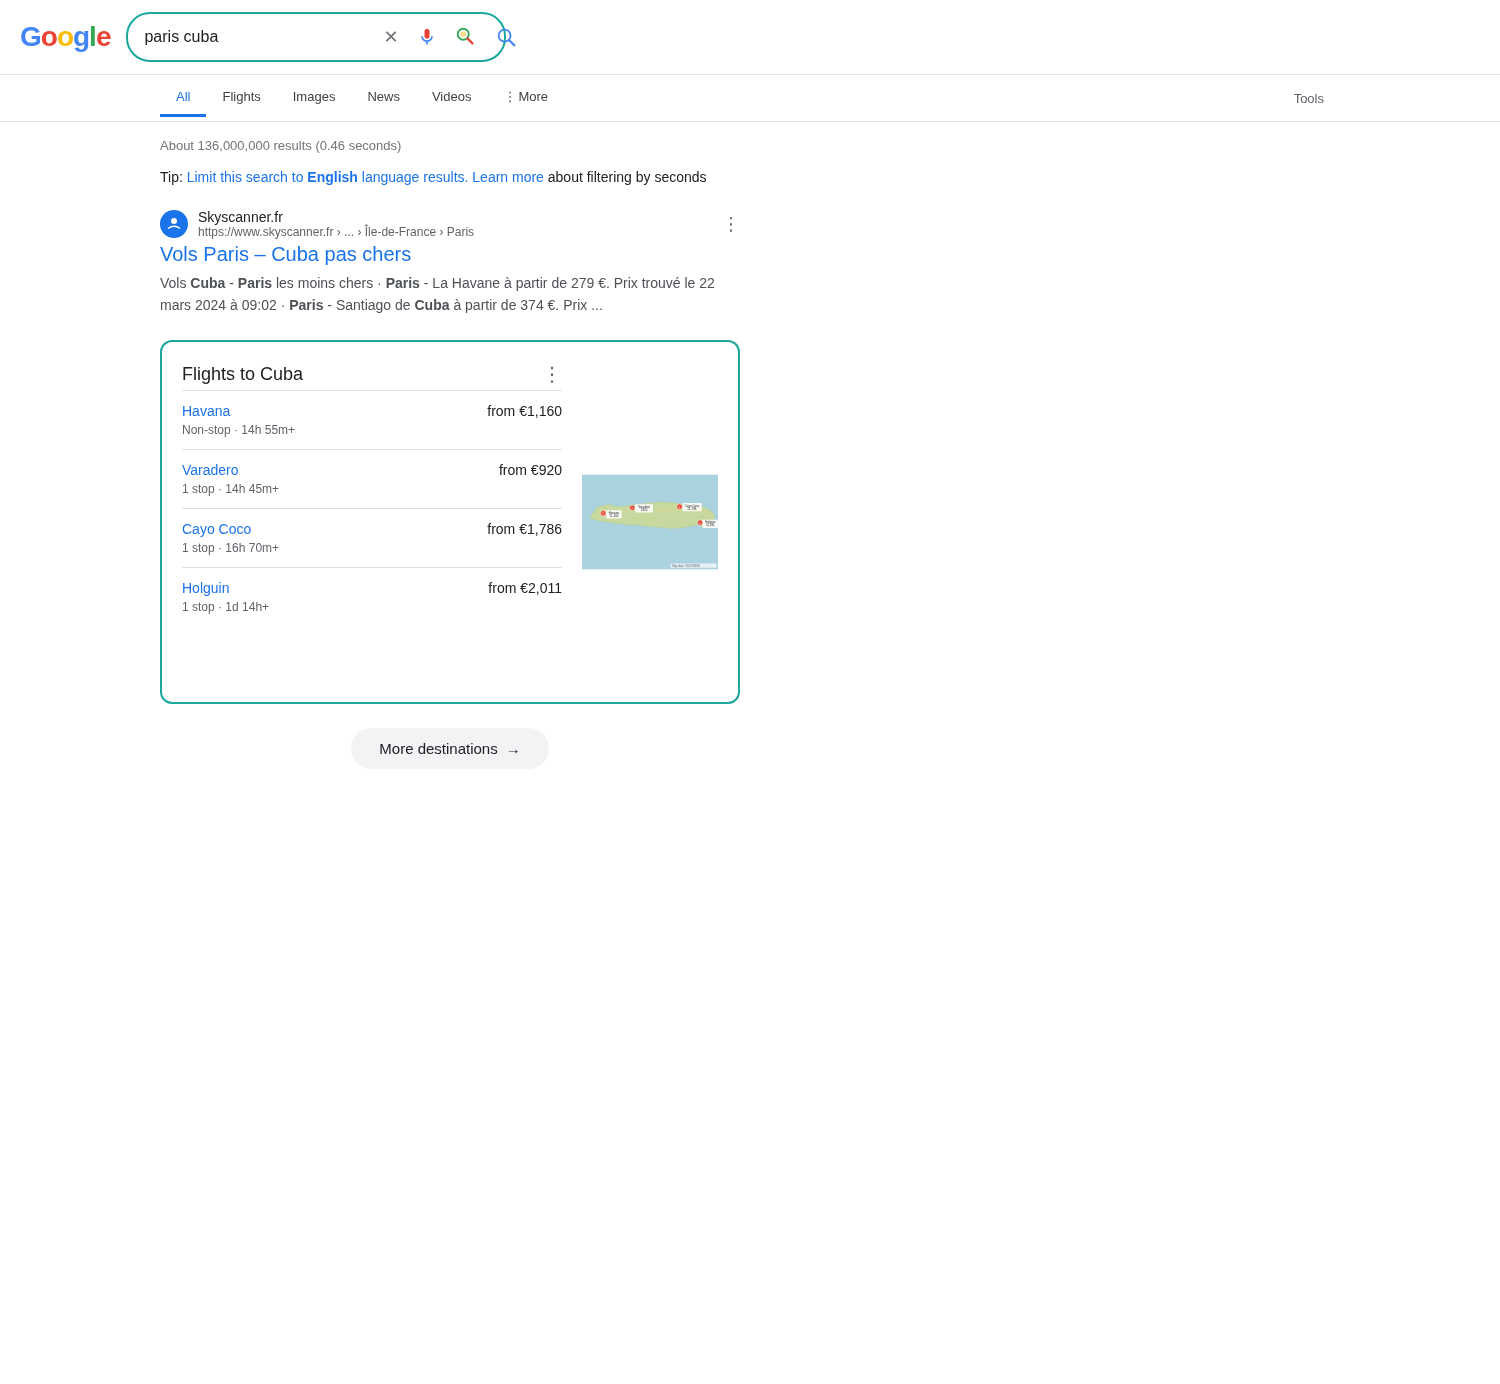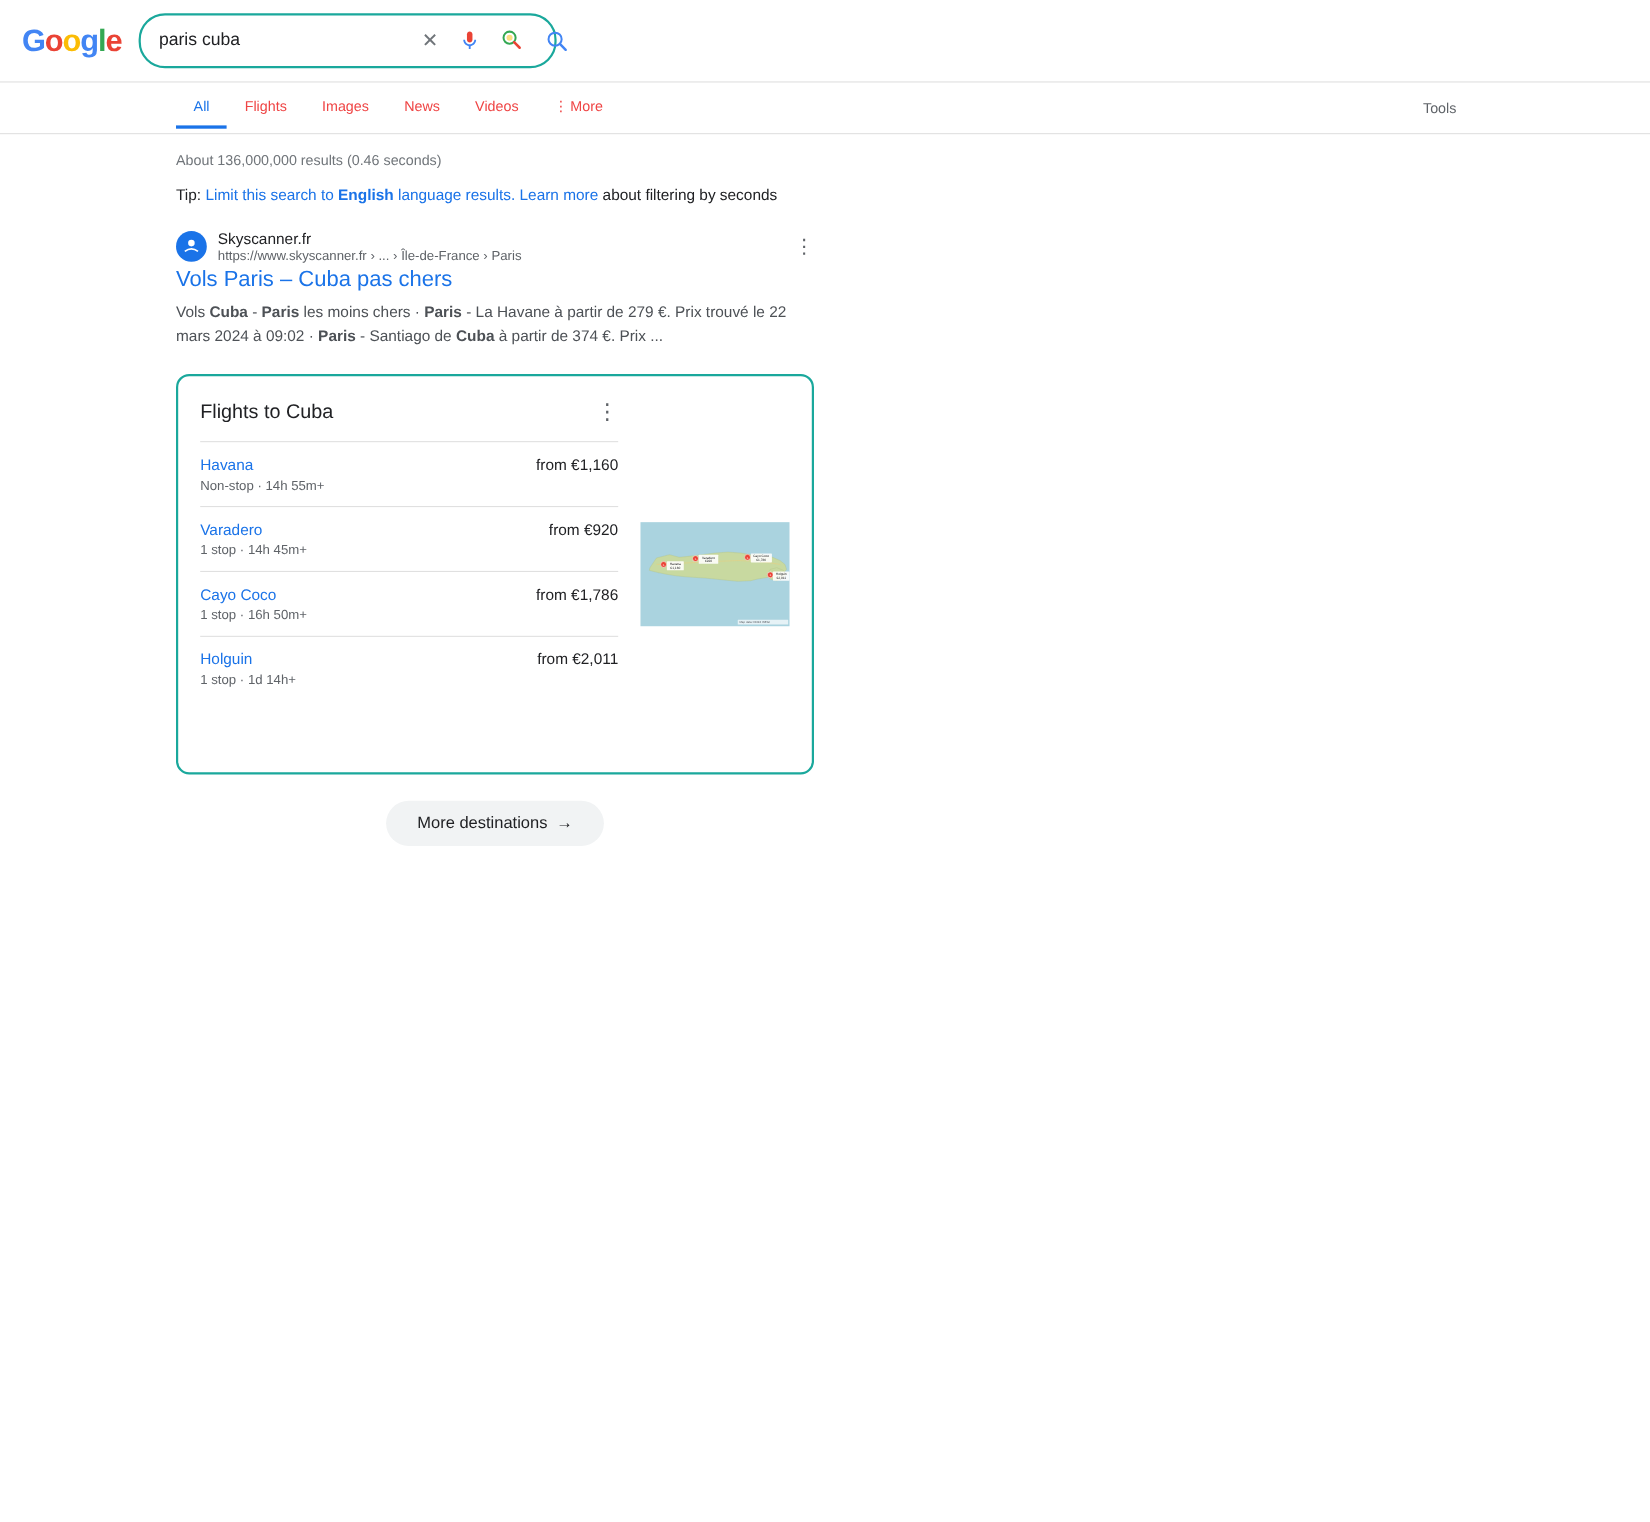--- a/index.html
+++ b/index.html
@@ -73,21 +73,21 @@
     .nav-tabs {
       display: flex;
       align-items: center;
       padding: 4px 160px;
       gap: 0;
       border-bottom: 1px solid #e0e0e0;
     }
     .nav-tab {
       padding: 10px 16px;
       font-size: 13px;
-      color: #ef4444;
+      color: #404040;
       cursor: pointer;
       text-decoration: none;
       border-bottom: 3px solid transparent;
       white-space: nowrap;
     }
     .nav-tab.active {
       color: #1a73e8;
       border-bottom: 3px solid #1a73e8;
     }
     .nav-tab.more-tab {
@@ -187,21 +187,21 @@
       background: #fff;
     }
     .flights-left {
       flex: 0 0 auto;
       width: 380px;
     }
     .flights-header {
       display: flex;
       justify-content: space-between;
       align-items: center;
-      margin-bottom: 14px;
+      margin-bottom: 4px;
     }
     .flights-title {
       font-size: 18px;
       font-weight: normal;
       color: #202124;
     }
     .flights-more-icon {
       color: #5f6368;
       font-size: 20px;
       cursor: pointer;
@@ -364,21 +364,21 @@
         <div>
           <a class="flight-dest" href="#">Varadero</a>
           <span class="flight-details">1 stop · 14h 45m+</span>
         </div>
         <span class="flight-price">from €920</span>
       </div>
 
       <div class="flight-item">
         <div>
           <a class="flight-dest" href="#">Cayo Coco</a>
-          <span class="flight-details">1 stop · 16h 50m+</span>
+          <span class="flight-details">1 stop · 16h 70m+</span>
         </div>
         <span class="flight-price">from €1,786</span>
       </div>
 
       <div class="flight-item">
         <div>
           <a class="flight-dest" href="#">Holguin</a>
           <span class="flight-details">1 stop · 1d 14h+</span>
         </div>
         <span class="flight-price">from €2,011</span>

